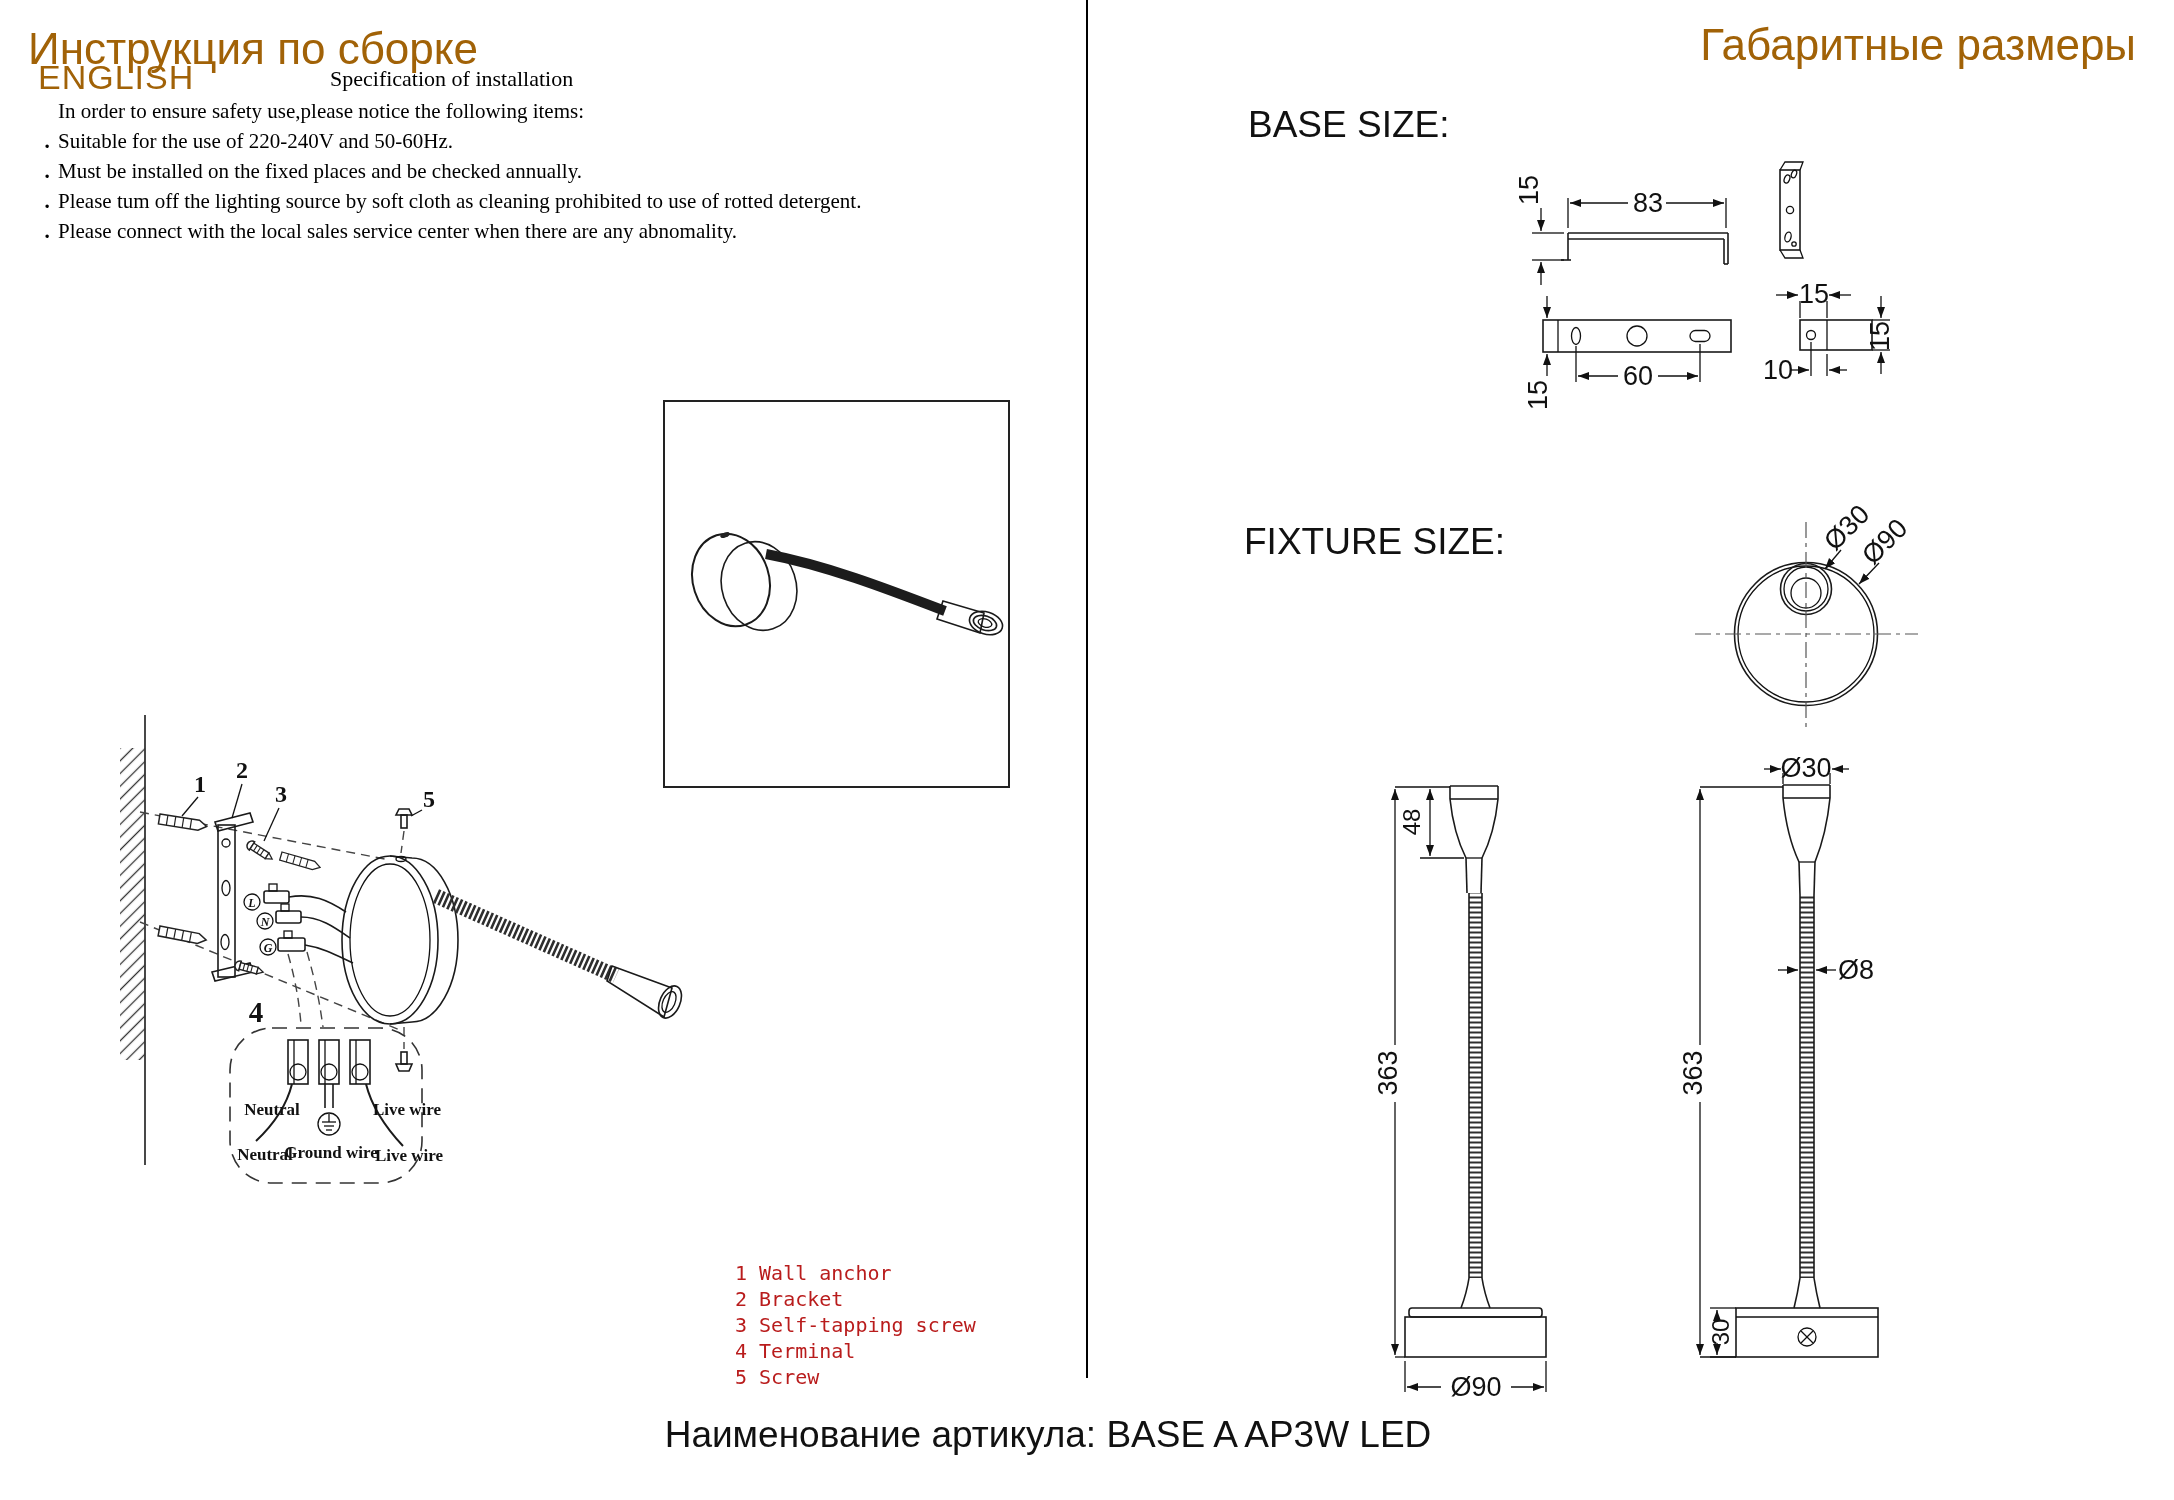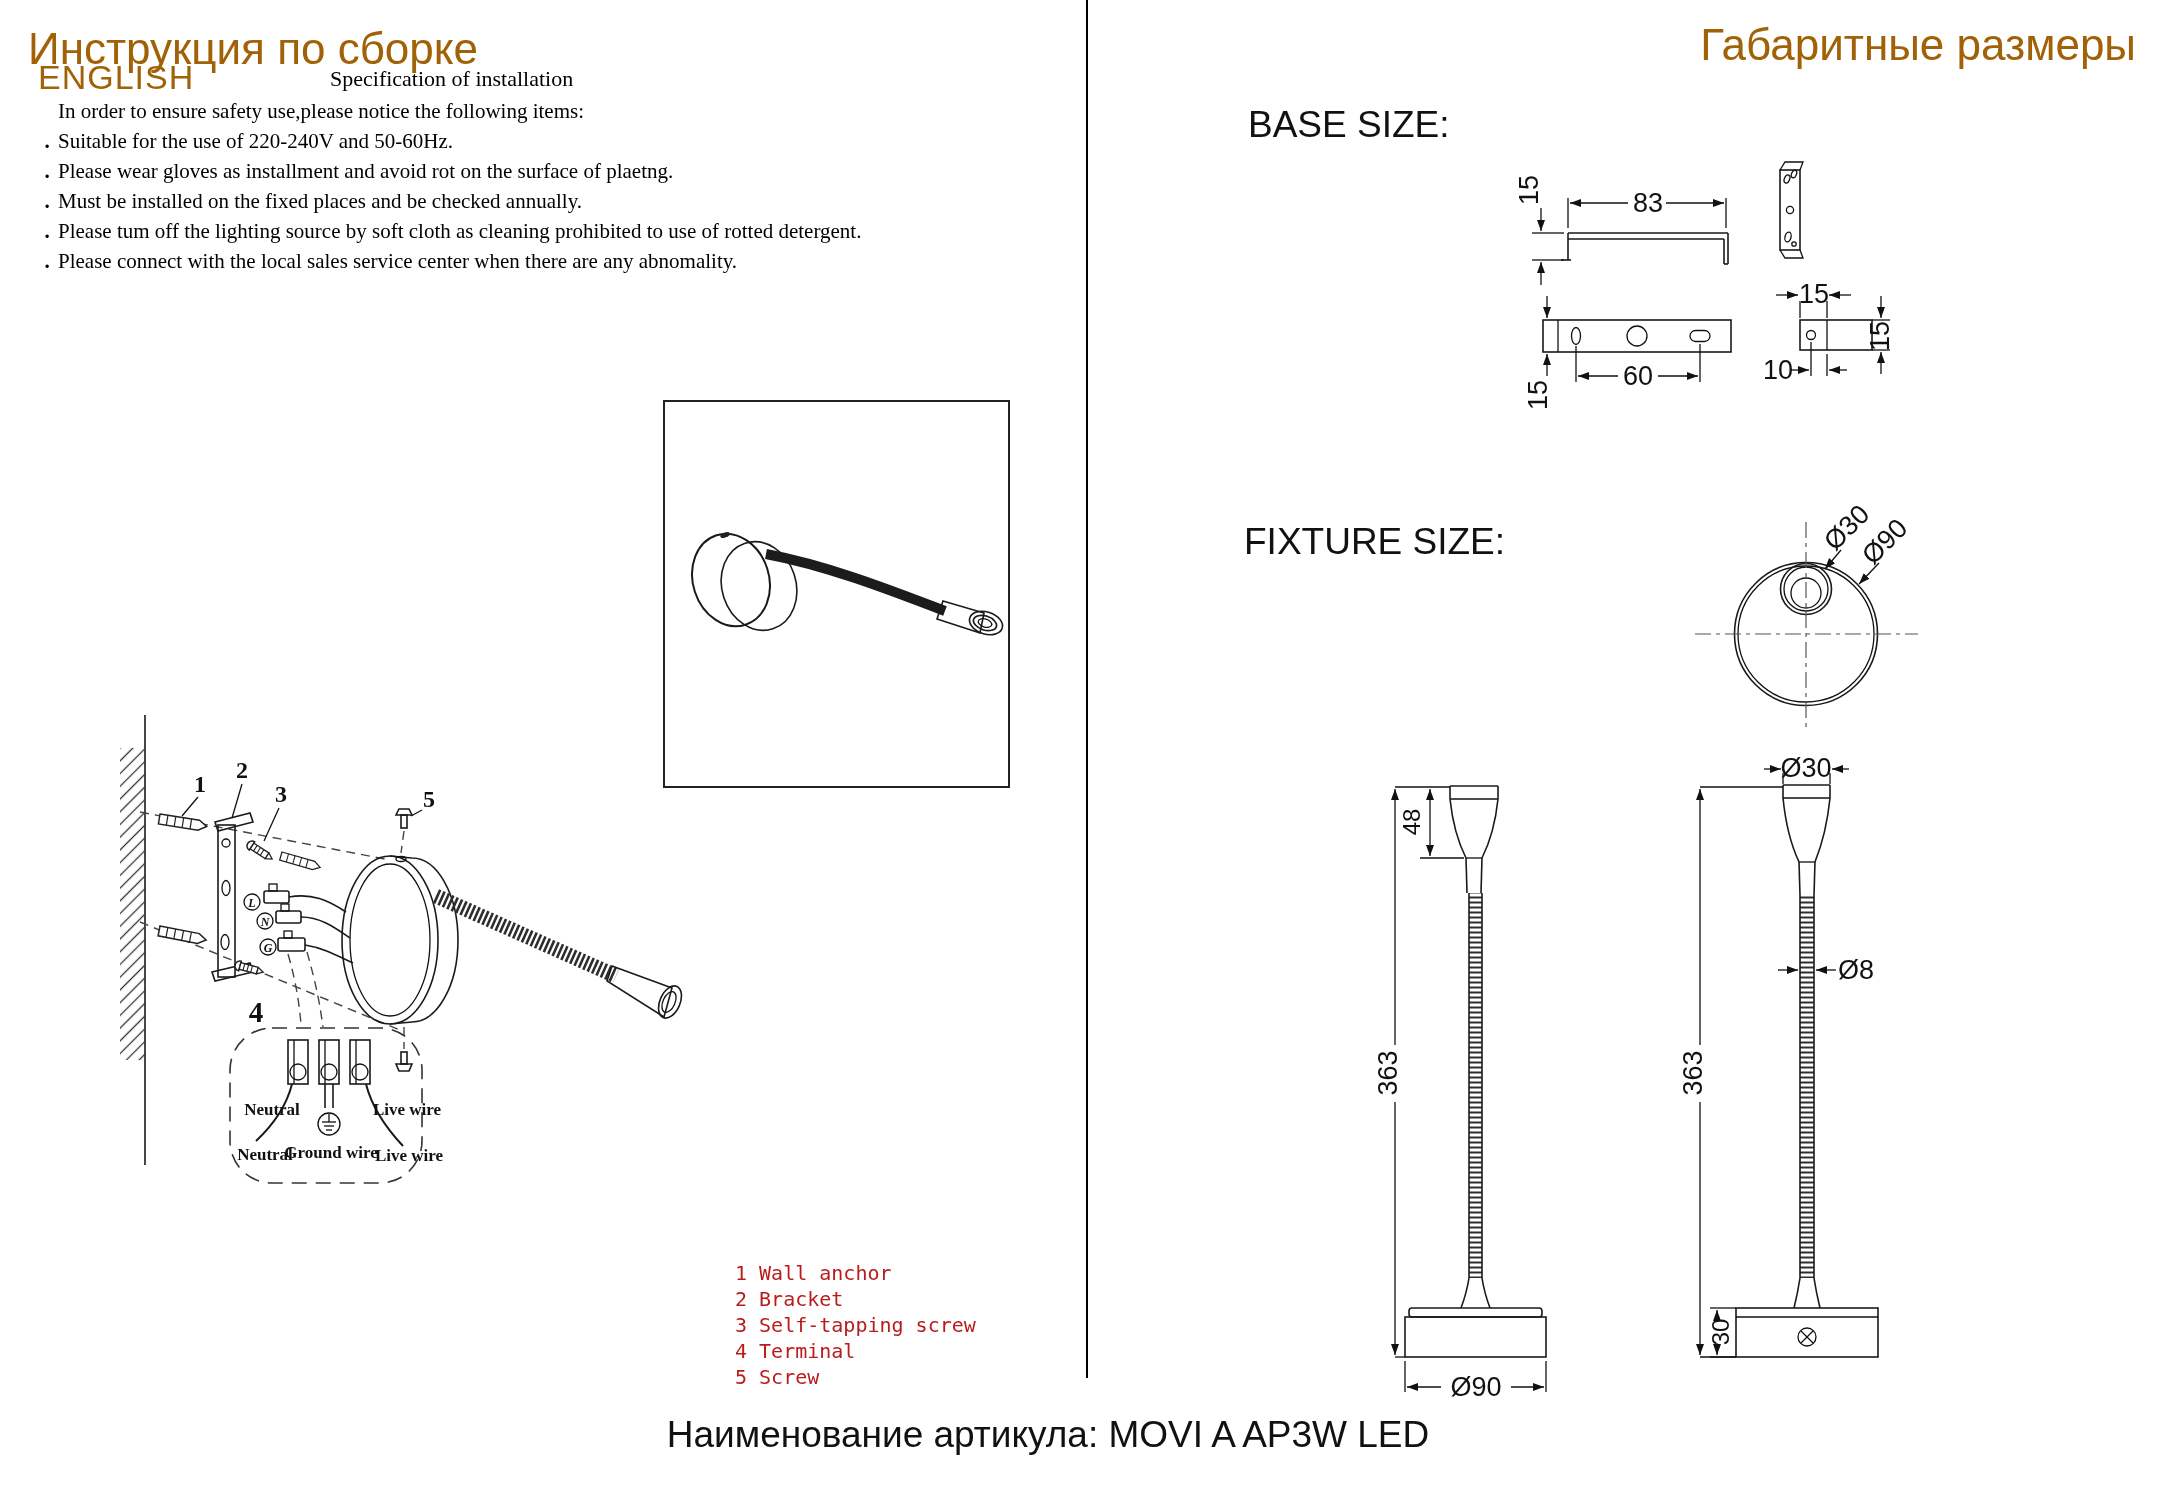--- a/index.html
+++ b/index.html
@@ -38,21 +38,20 @@
 
 <div class="abs ru-title" style="left:28px;top:24px;">Инструкция по сборке</div>
 <div class="abs ru-title" style="right:38px;top:20px;">Габаритные размеры</div>
 
 <div class="abs eng-head" style="left:38px;top:58px;">ENGLISH</div>
 <div class="abs serif sub" style="left:318px;top:66px;">Specification of installation</div>
 <div class="abs serif intro" style="left:58px;top:99px;">In order to ensure safety use,please notice the following items:</div>
 
 <div class="abs serif bullets" style="left:36px;top:126px;">
   <div class="bullet-row"><span class="bullet-dot">.</span><span>Suitable for the use of 220-240V and 50-60Hz.</span></div>
-  <div class="bullet-row"><span class="bullet-dot">.</span><span>Please wear gloves as installment and avoid rot on the surface of plaetng.</span></div>
   <div class="bullet-row"><span class="bullet-dot">.</span><span>Must be installed on the fixed places and be checked annually.</span></div>
   <div class="bullet-row"><span class="bullet-dot">.</span><span>Please tum off the lighting source by soft cloth as cleaning prohibited to use of rotted detergent.</span></div>
   <div class="bullet-row"><span class="bullet-dot">.</span><span>Please connect with the local sales service center when there are any abnomality.</span></div>
 </div>
 
 <div class="abs inset-box" style="left:663px;top:400px;width:343px;height:384px;">
 <svg width="343" height="384" viewBox="0 0 343 384" style="left:0;top:0;">
   <ellipse cx="66" cy="178" rx="38" ry="47" transform="rotate(-18 66 178)" class="ln2"></ellipse>
   <ellipse cx="94" cy="184" rx="37" ry="45" transform="rotate(-18 94 184)" class="ln"></ellipse>
   <ellipse cx="60" cy="133" rx="5" ry="2.4" transform="rotate(-22 60 133)" fill="#222"></ellipse>
@@ -380,13 +379,13 @@
     <text transform="translate(629,1262) rotate(-90)" class="dim" text-anchor="middle">30</text>
 
     <line x1="600" y1="975" x2="600" y2="719" class="thin" marker-end="url(#arr)"></line>
     <line x1="600" y1="1032" x2="600" y2="1285" class="thin" marker-end="url(#arr)"></line>
     <line x1="600" y1="717" x2="683" y2="717" class="thin"></line>
     <line x1="600" y1="1287" x2="636" y2="1287" class="thin"></line>
     <text transform="translate(602,1003) rotate(-90)" class="dimL" text-anchor="middle">363</text>
   </g>
 </svg>
 
-<div class="abs footer" style="left:518px;top:1414px;">Наименование артикула: MOVI A AP3W LED</div>
+<div class="abs footer" style="left:518px;top:1414px;">Наименование артикула: BASE A AP3W LED</div>
 
 </body></html>

